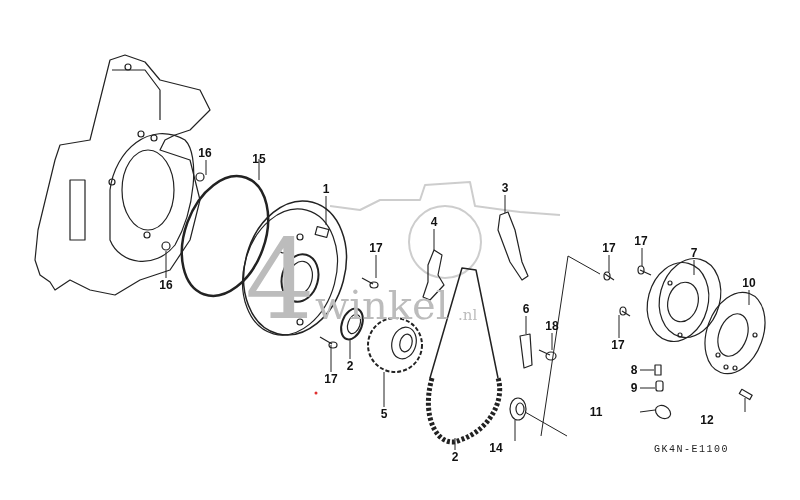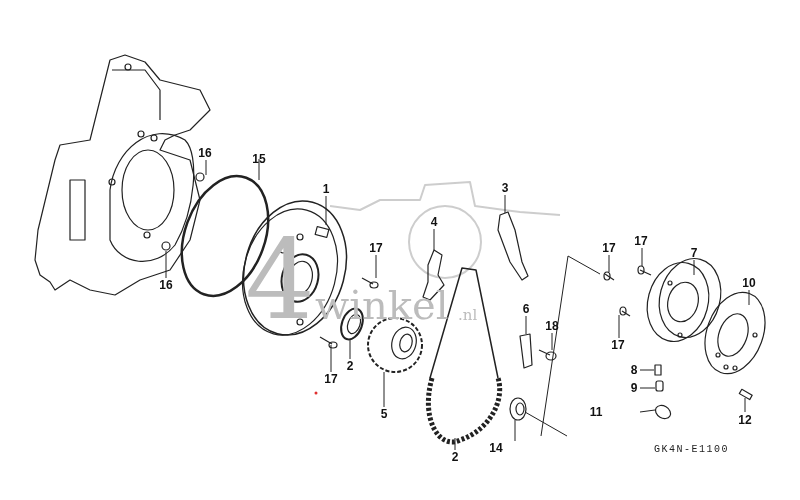--- a/index.html
+++ b/index.html
@@ -175,21 +175,21 @@
 <div class="lbl" style="left:455px;top:457px">2</div>
 <div class="lbl" style="left:505px;top:188px">3</div>
 <div class="lbl" style="left:434px;top:222px">4</div>
 <div class="lbl" style="left:384px;top:414px">5</div>
 <div class="lbl" style="left:526px;top:309px">6</div>
 <div class="lbl" style="left:694px;top:253px">7</div>
 <div class="lbl" style="left:634px;top:370px">8</div>
 <div class="lbl" style="left:634px;top:388px">9</div>
 <div class="lbl" style="left:749px;top:283px">10</div>
 <div class="lbl" style="left:596px;top:412px">11</div>
-<div class="lbl" style="left:745px;top:420px">12</div>
+<div class="lbl" style="left:707px;top:420px">12</div>
 <div class="lbl" style="left:350px;top:366px">2</div>
 <div class="lbl" style="left:496px;top:448px">14</div>
 <div class="lbl" style="left:259px;top:159px">15</div>
 <div class="lbl" style="left:205px;top:153px">16</div>
 <div class="lbl" style="left:166px;top:285px">16</div>
 <div class="lbl" style="left:376px;top:248px">17</div>
 <div class="lbl" style="left:331px;top:379px">17</div>
 <div class="lbl" style="left:609px;top:248px">17</div>
 <div class="lbl" style="left:641px;top:241px">17</div>
 <div class="lbl" style="left:618px;top:345px">17</div>

